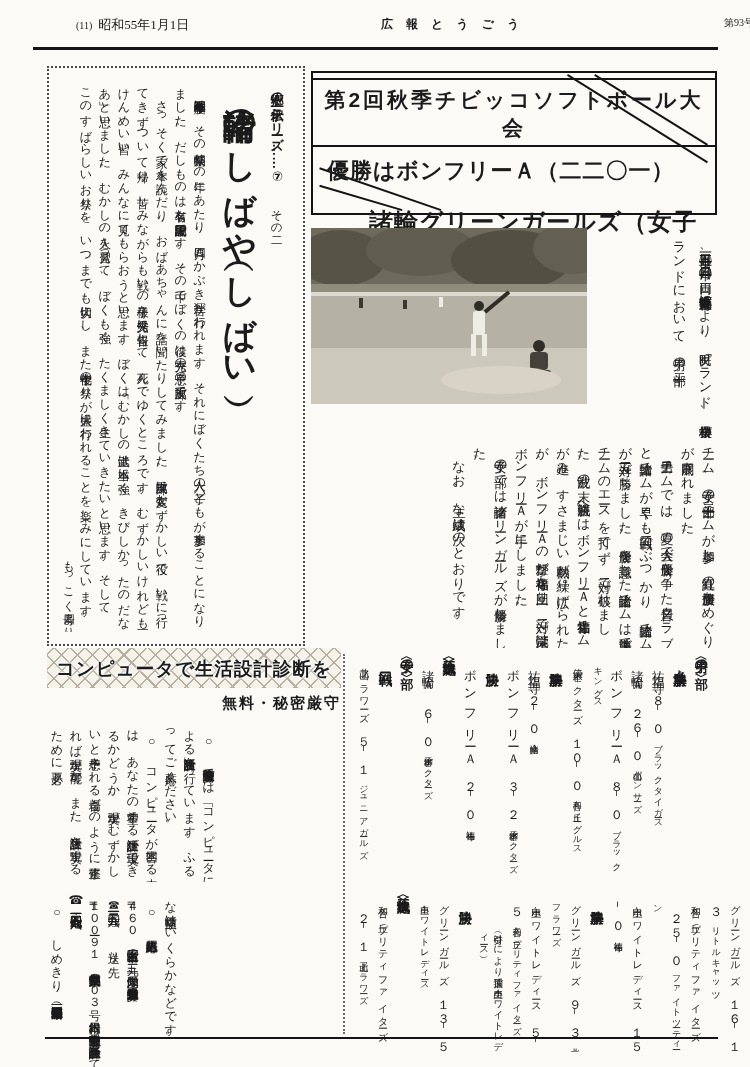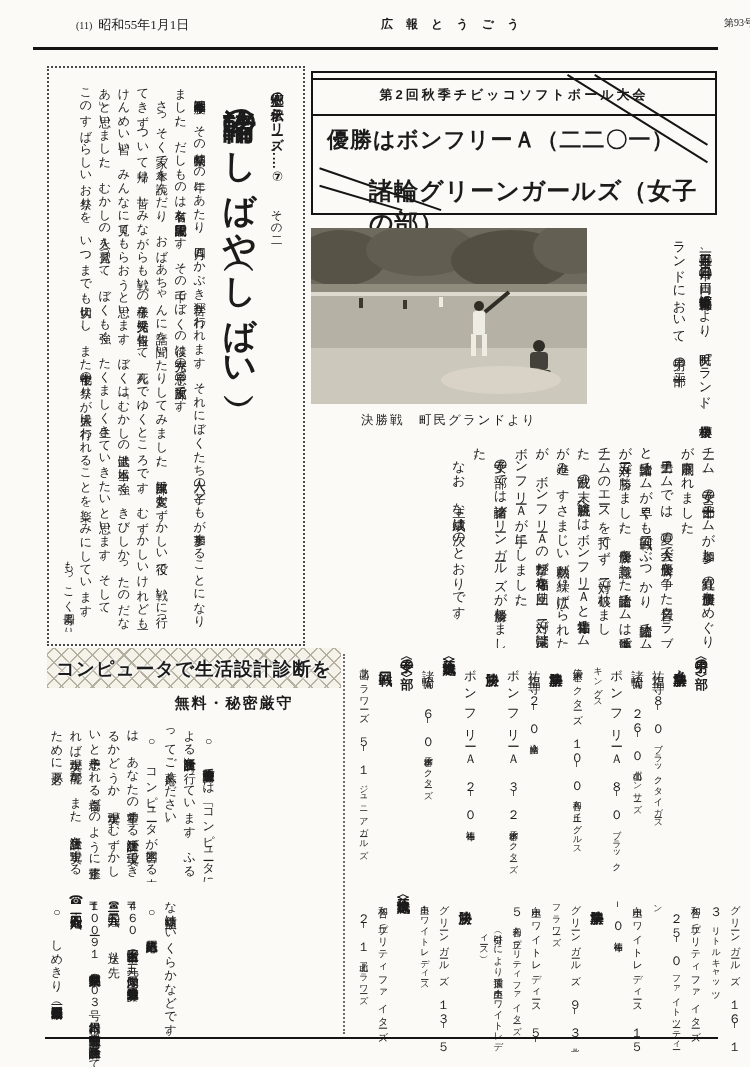--- a/index.html
+++ b/index.html
@@ -27,21 +27,21 @@
   .fb-heading{font-size:13px; font-weight:700; padding-top:4px; font-family:"Liberation Sans","DejaVu Sans",sans-serif;}
   .fb-part{font-size:11.5px; padding-top:14px; font-weight:400;}
   .fb-title{font-size:33px; font-weight:800; letter-spacing:3px; padding:2px 6px 0 8px; font-family:"Liberation Sans","DejaVu Sans",sans-serif;}
   .fb-body{font-size:12px; line-height:1.58; height:100%;}
   .fb-body p{margin:0;}
   .fb-attribution{font-size:11.5px; text-align:end; padding-left:2px;}
 
   
   .headline-box{position:absolute; left:311px; top:71px; width:406px; height:144px; border:2.5px solid #141414; box-sizing:border-box; background:#fbfaf6;}
   .hl-decor{position:absolute; inset:0; width:100%; height:100%;}
-  .kicker{position:relative; margin:5px 0 0 0; border-top:2px solid #141414; border-bottom:2px solid #141414; text-align:center; font-size:13px; font-weight:700; letter-spacing:3px; padding:6px 0 10px; font-family:"Liberation Sans","DejaVu Sans",sans-serif;}
+  .kicker{position:relative; margin:5px 0 0 0; border-top:2px solid #141414; border-bottom:2px solid #141414; text-align:center; font-size:21px; font-weight:700; letter-spacing:3px; padding:6px 0 3px; font-family:"Liberation Sans","DejaVu Sans",sans-serif;}
   .headlines{position:relative; padding:9px 12px 0 14px; font-family:"Liberation Sans","DejaVu Sans",sans-serif;}
   .hl-line1{font-size:22px; font-weight:800; letter-spacing:1px;}
   .hl-line2{font-size:24px; font-weight:800; letter-spacing:1px; margin-top:20px; padding-left:42px;}
 
   
   .photo{position:absolute; left:311px; top:228px; width:276px; height:176px; overflow:hidden; box-shadow:0 0 0 1px #c9c5ba inset;}
   .photo-caption{position:absolute; left:311px; top:412px; width:276px; text-align:center; font-size:12.5px; letter-spacing:2px;}
 
   
   .article-a{position:absolute; left:594px; top:232px; width:124px; height:206px; font-size:13px; line-height:2.0;}
@@ -53,21 +53,21 @@
   .lifeplan{position:absolute; left:47px; top:648px; width:294px;}
   .lattice{
     position:relative; height:40px; display:flex; align-items:center; justify-content:center;
     background:
       repeating-linear-gradient(45deg,#b5b0a2 0 1.5px,transparent 1.5px 11px),
       repeating-linear-gradient(-45deg,#b5b0a2 0 1.5px,transparent 1.5px 11px),
       #f5f2e9;
   }
   .lp-title{font-size:18.5px; font-weight:800; letter-spacing:1px; font-family:"Liberation Sans","DejaVu Sans",sans-serif;
     text-shadow:0 0 3px #fff,0 0 3px #fff,0 0 5px #fff;}
-  .lp-subtitle{text-align:center; padding-left:80px; font-size:15px; font-weight:800; margin-top:6px; letter-spacing:2px; font-family:"Liberation Sans","DejaVu Sans",sans-serif;}
+  .lp-subtitle{text-align:right; padding-left:80px; font-size:15px; font-weight:800; margin-top:6px; letter-spacing:2px; font-family:"Liberation Sans","DejaVu Sans",sans-serif;}
   .lp-band{white-space:pre-line; font-size:12px; line-height:1.58;}
   .lp-band1{height:160px; margin-top:9px;}
   .lp-band2{height:174px; margin-top:11px;}
 
   
   .results{position:absolute; left:352px; top:650px; width:366px;}
   .results-divider{position:absolute; left:343px; top:654px; height:380px; border-left:2px dotted #6a6a6a;}
   .r-band{font-size:12.5px; line-height:1.5;}
   .r-band1{height:224px;}
   .r-band2{height:164px; margin-top:14px;}
@@ -149,21 +149,20 @@
       <rect x="171" y="106" width="5" height="22" fill="#efece4"></rect>
       <line x1="174" y1="84" x2="198" y2="64" stroke="#2f2d26" stroke-width="4"></line>
 
       <circle cx="228" cy="118" r="6" fill="#2f2d26"></circle>
       <rect x="219" y="124" width="18" height="18" rx="4" fill="#44413a"></rect>
       <rect x="216" y="142" width="24" height="7" rx="3" fill="#35332c"></rect>
 
       <ellipse cx="190" cy="152" rx="60" ry="14" fill="#d8d3c6"></ellipse>
     </svg>
   </div>
-  <div class="photo-caption">決勝戦　町民グランドより</div>
 
   <div class="article-a v">
     <p>　十一月二十五日㈰、十二月二日㈰の両日、東郷町体育協会主催により、町民グランド、音貝小学校グランドにおいて、男子の部二十</p>
   </div>
 
   <div class="article-b v">
 
   <p>チーム、女子の部十二チームが参加し、真紅の優勝旗をめぐり熱戦が展開されました。</p>
       <p>　男子チームでは、夏の大会で優勝を争った音貝クラブと諸輪チームが早くも二回戦でぶつかり、諸輪チームが五対二で勝ちました。優勝を意識した諸輪チームは準決勝で祐福寺チームのエースを打てず、二対〇で破れました。波乱の末、決勝戦へはボンフリーＡと祐福寺チームが進み、すさまじい熱戦が繰り広げられたが、ボンフリーＡの打撃が祐福寺を上回り、二対〇で栄冠はボンフリーＡが手にしました。</p>
       <p>　女子の部では諸輪グリーンガールズが優勝しました。</p>

